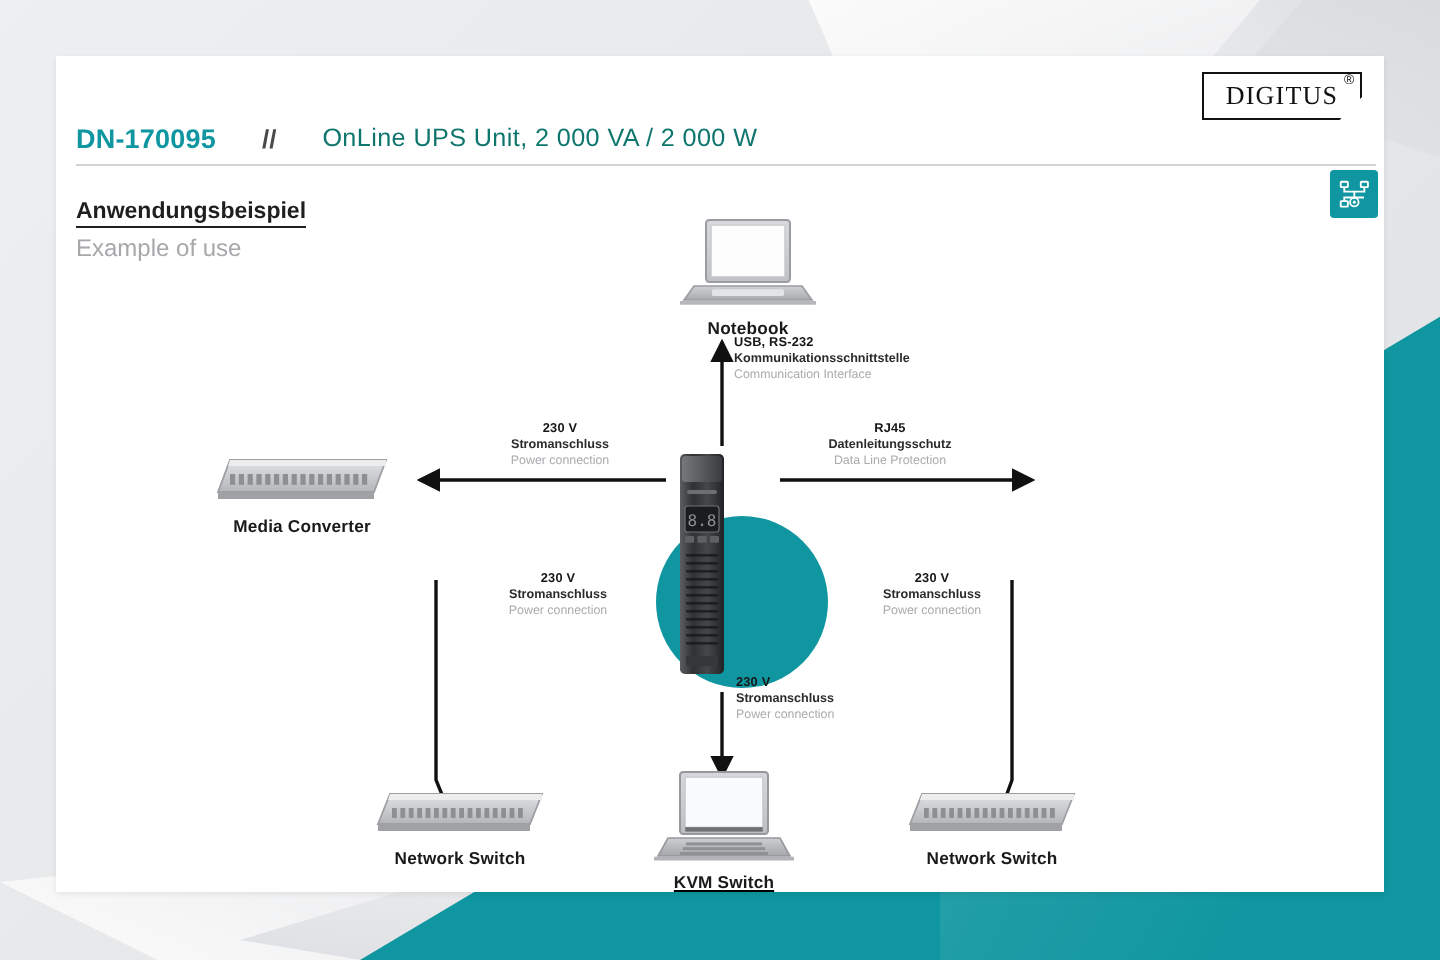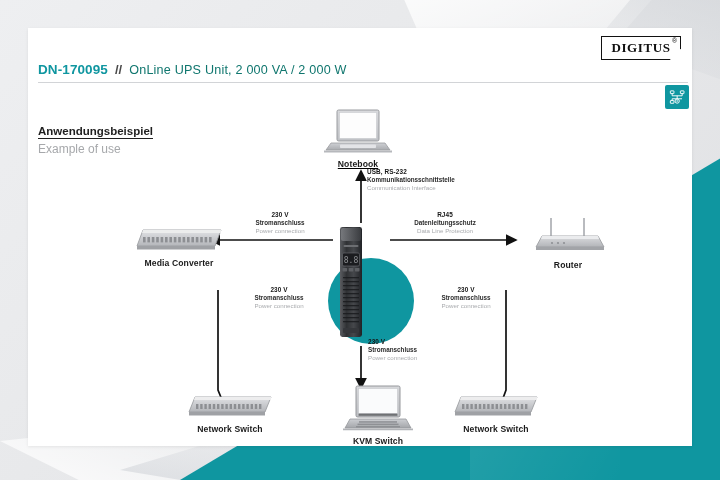--- a/index.html
+++ b/index.html
@@ -31,36 +31,36 @@
   .bg-teal-inner{position:absolute;inset:0;background:#0f96a0;}
   .bg-teal-sheen{position:absolute;left:470px;top:360px;width:150px;height:130px;
     background:linear-gradient(120deg,rgba(255,255,255,.10),rgba(255,255,255,0));}
 
   
   .page-card{position:absolute;left:28px;top:28px;width:664px;height:418px;background:#ffffff;
     box-shadow:0 1px 3px rgba(0,0,0,.08);}
 
   
   .hdr{position:absolute;left:38px;top:62px;width:645px;}
-  .hdr-line{display:flex;align-items:center;gap:7px;white-space:nowrap;}
+  .hdr-line{display:flex;align-items:flex-start;gap:23px;white-space:nowrap;}
   .hdr-code{color:#0f96a0;font-weight:bold;font-size:13.5px;letter-spacing:.1px;}
   .hdr-sep{color:#4a4a4a;font-size:13px;font-weight:bold;}
   .hdr-title{color:#0f766e;font-size:12.6px;letter-spacing:.2px;}
   .hdr-rule{position:absolute;left:38px;top:82px;width:650px;height:1px;background:#d2d4d7;}
 
   
   .logo-box{position:absolute;left:601px;top:36px;width:78px;height:22px;
     border:1.4px solid #111;background:#fff;
     clip-path:polygon(0 0,100% 0,100% 52%,86% 100%,0 100%);
     display:flex;align-items:center;justify-content:center;}
-  .logo-text{font-family:"Liberation Serif", serif;font-weight:bold;font-size:13px;color:#111;letter-spacing:.6px;}
+  .logo-text{font-family:"Liberation Serif", serif;font-weight:normal;font-size:13px;color:#111;letter-spacing:.6px;}
   .logo-reg{position:absolute;left:672px;top:37px;font-size:7px;color:#111;}
 
   
-  .sect{position:absolute;left:38px;top:96px;margin-top:25px;}
+  .sect{position:absolute;left:38px;top:96px;}
   .sect-de{font-size:11.5px;font-weight:bold;color:#1f1f1f;border-bottom:1.2px solid #1f1f1f;display:inline-block;padding-bottom:1px;}
   .sect-en{font-size:12px;color:#a6a8ab;margin-top:3px;}
 
   
   .badge{position:absolute;left:665px;top:85px;width:24px;height:24px;background:#0f96a0;border-radius:2px;
     display:flex;align-items:center;justify-content:center;}
 
   
   .diagram{position:absolute;left:28px;top:28px;width:664px;height:418px;}
   .node{position:absolute;display:flex;flex-direction:column;align-items:center;}
@@ -183,42 +183,42 @@
             <rect x="7" y="82" width="16" height="1.3"></rect>
           <rect x="7" y="86" width="16" height="1.3"></rect>
             <rect x="7" y="90" width="16" height="1.3"></rect>
           <rect x="7" y="94" width="16" height="1.3"></rect>
             <rect x="7" y="98" width="16" height="1.3"></rect>
         </g>
         <rect x="7" y="105" width="16" height="5" rx="1" fill="#35373b"></rect>
       </svg>
     </div>
 
-    <div class="node" style="left:292px;top:79px;width:76px;text-decoration:underline;">
+    <div class="node" style="left:308px;top:79px;width:76px;">
       <svg width="72" height="48" viewBox="0 0 72 48" aria-hidden="true">
         <defs>
           <linearGradient id="lidg" x1="0" y1="0" x2="0" y2="1">
             <stop offset="0" stop-color="#d9dadd"></stop>
               <stop offset="1" stop-color="#bfc1c5"></stop>
           </linearGradient>
           <linearGradient id="baseg" x1="0" y1="0" x2="0" y2="1">
             <stop offset="0" stop-color="#cfd1d5"></stop>
               <stop offset="1" stop-color="#a9abaf"></stop>
           </linearGradient>
         </defs>
         <rect x="15" y="3" width="42" height="31" rx="1.6" fill="url(#lidg)" stroke="#9a9ca0" stroke-width="1"></rect>
         <rect x="17.6" y="5.6" width="36.8" height="25.8" fill="#fdfdfd" stroke="#c6c8cc" stroke-width=".5"></rect>
         <path d="M9 36 L63 36 L68 43 L4 43 Z" fill="url(#baseg)" stroke="#9a9ca0" stroke-width=".8"></path>
         <rect x="18" y="37.6" width="36" height="3.4" rx=".8" fill="#e3e4e7"></rect>
         <path d="M2 43.5 L70 43.5 L70 45.4 L2 45.4 Z" fill="#b6b8bc"></path>
       </svg>
       <div class="node-label">Notebook</div>
     </div>
 
-    <div class="node" style="left:96px;top:196px;width:110px;">
+    <div class="node" style="left:68px;top:196px;width:110px;">
       <svg width="96" height="30" viewBox="0 0 96 30" aria-hidden="true">
         <defs>
           <linearGradient id="mcg" x1="0" y1="0" x2="0" y2="1">
             <stop offset="0" stop-color="#e2e3e6"></stop>
               <stop offset="1" stop-color="#b4b6ba"></stop>
           </linearGradient>
         </defs>
         <path d="M12 6 L90 6 L84 22 L6 22 Z" fill="url(#mcg)" stroke="#9d9fa3" stroke-width=".9"></path>
         <path d="M6 22 L84 22 L84 25.5 L6 25.5 Z" fill="#9fa1a5"></path>
         <path d="M12 6 L90 6 L90 9 L11 9 Z" fill="#eceded"></path>
@@ -237,39 +237,20 @@
             <rect x="60.4" y="13" width="2.6" height="5.4"></rect>
           <rect x="64.8" y="13" width="2.6" height="5.4"></rect>
             <rect x="69.2" y="13" width="2.6" height="5.4"></rect>
           <rect x="73.6" y="13" width="2.6" height="5.4"></rect>
             <rect x="78" y="13" width="2.6" height="5.4"></rect>
         </g>
       </svg>
       <div class="node-label">Media Converter</div>
     </div>
 
-    <div class="node" style="left:490px;top:186px;width:100px;">
-      <svg width="88" height="42" viewBox="0 0 88 42" aria-hidden="true">
-        <defs>
-          <linearGradient id="rtg" x1="0" y1="0" x2="0" y2="1">
-            <stop offset="0" stop-color="#dcdde0"></stop>
-              <stop offset="1" stop-color="#b2b4b8"></stop>
-          </linearGradient>
-        </defs>
-        <rect x="26" y="4" width="2" height="20" fill="#b9bbbf"></rect>
-        <rect x="59" y="4" width="2" height="20" fill="#b9bbbf"></rect>
-        <path d="M18 22 L74 22 L80 33 L12 33 Z" fill="url(#rtg)" stroke="#9d9fa3" stroke-width=".9"></path>
-        <path d="M12 33 L80 33 L80 36 L12 36 Z" fill="#a2a4a8"></path>
-        <path d="M18 22 L74 22 L75 25 L17 25 Z" fill="#ebecee"></path>
-        <circle cx="28" cy="29" r="1.1" fill="#8f9195"></circle>
-        <circle cx="34" cy="29" r="1.1" fill="#8f9195"></circle>
-        <circle cx="40" cy="29" r="1.1" fill="#8f9195"></circle>
-      </svg>
-      <div class="node-label">Router</div>
-    </div>
 
     <div class="node" style="left:148px;top:364px;width:108px;">
       <svg width="94" height="28" viewBox="0 0 94 28" aria-hidden="true">
         <defs>
           <linearGradient id="swg" x1="0" y1="0" x2="0" y2="1">
             <stop offset="0" stop-color="#e1e2e5"></stop>
               <stop offset="1" stop-color="#b3b5b9"></stop>
           </linearGradient>
         </defs>
         <path d="M12 5 L88 5 L82 20 L6 20 Z" fill="url(#swg)" stroke="#9d9fa3" stroke-width=".9"></path>
@@ -290,21 +271,21 @@
             <rect x="59.2" y="12" width="2.4" height="5"></rect>
           <rect x="63.4" y="12" width="2.4" height="5"></rect>
             <rect x="67.6" y="12" width="2.4" height="5"></rect>
           <rect x="71.8" y="12" width="2.4" height="5"></rect>
             <rect x="76" y="12" width="2.4" height="5"></rect>
         </g>
       </svg>
       <div class="node-label">Network Switch</div>
     </div>
 
-    <div class="node" style="left:312px;top:356px;width:76px;">
+    <div class="node" style="left:296px;top:356px;width:76px;text-decoration:underline;">
       <svg width="72" height="48" viewBox="0 0 72 48" aria-hidden="true">
         <defs>
           <linearGradient id="kvmlid" x1="0" y1="0" x2="0" y2="1">
             <stop offset="0" stop-color="#d7d8db"></stop>
               <stop offset="1" stop-color="#bcbec2"></stop>
           </linearGradient>
           <linearGradient id="kvmbase" x1="0" y1="0" x2="0" y2="1">
             <stop offset="0" stop-color="#cdcfd3"></stop>
               <stop offset="1" stop-color="#a3a5a9"></stop>
           </linearGradient>

